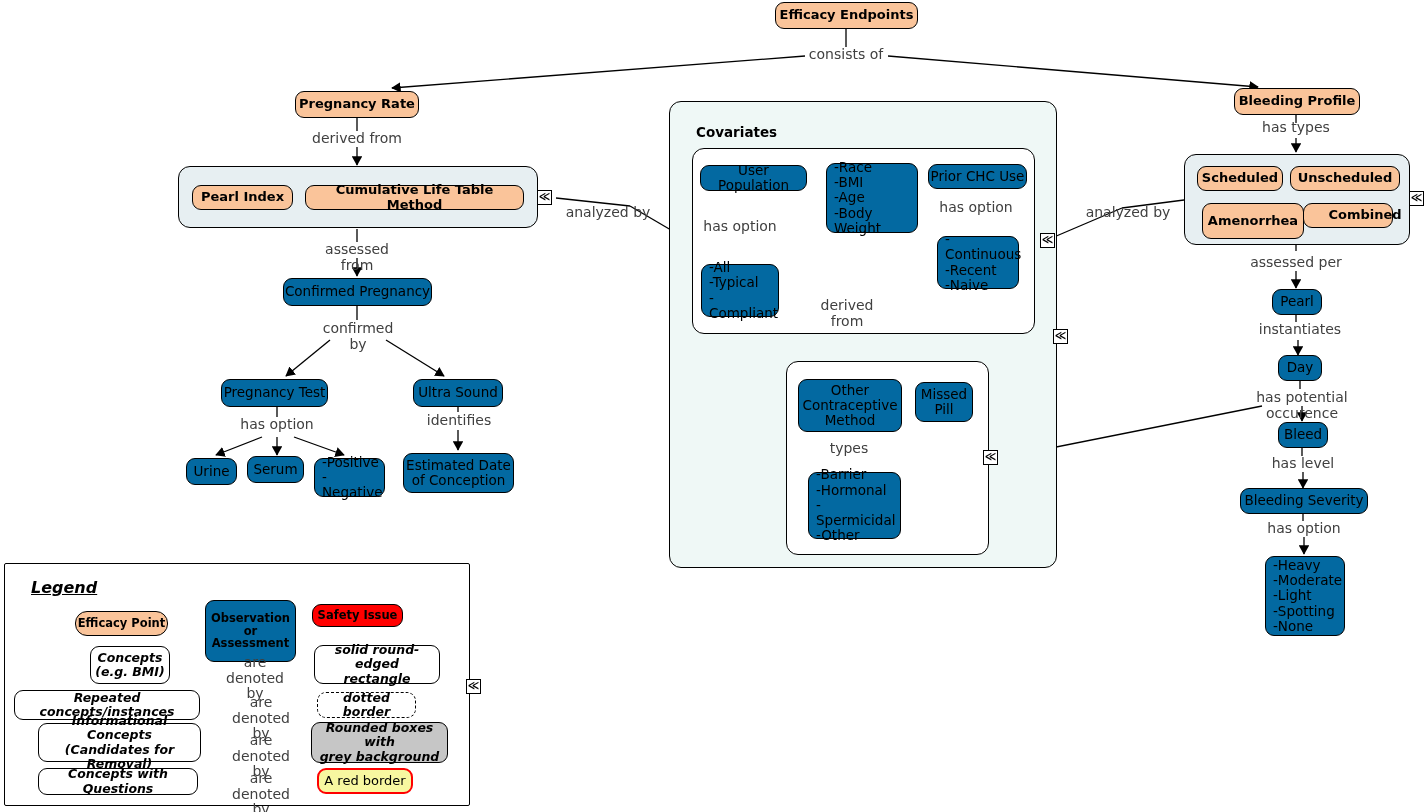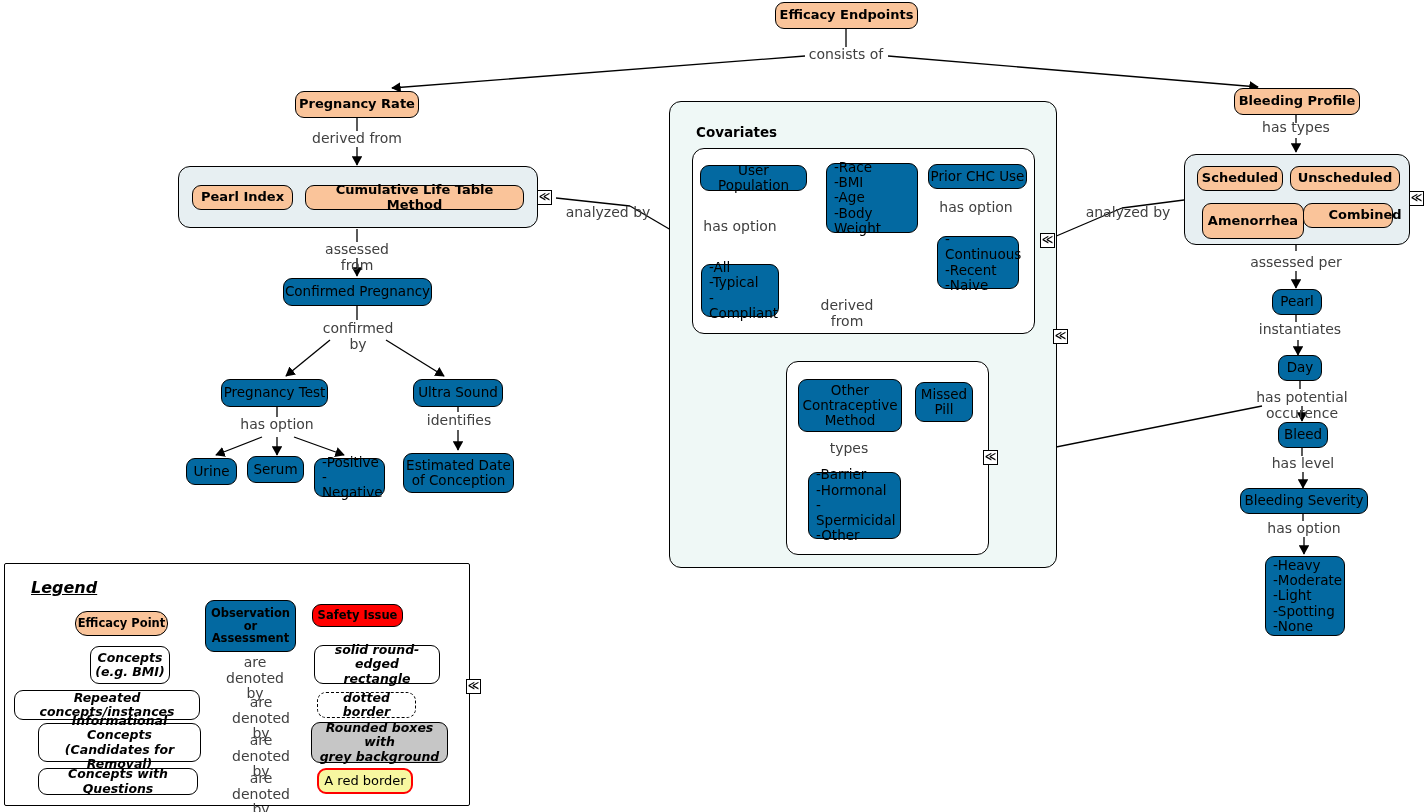--- a/index.html
+++ b/index.html
@@ -341,21 +341,21 @@
   <div class="node obs listbox" style="left:1265px; top:556px; width:80px; height:80px;">-Heavy
 -Moderate
 -Light
 -Spotting
 -None</div>
 
   <div id="legend-box"></div>
   <div id="legend-title">Legend</div>
 
   <div class="node efficacy" style="left:75px; top:611px; width:93px; height:25px; font-size:11.5px;border-radius:12px;">Efficacy Point</div>
-  <div class="node obs" style="left:205px; top:600px; width:91px; height:52px; font-weight:bold; font-size:11.5px;">Observation
+  <div class="node obs" style="left:205px; top:600px; width:91px; height:62px; font-weight:bold; font-size:11.5px;">Observation
 or
 Assessment</div>
   <div class="node safety" style="left:312px; top:604px; width:91px; height:23px;">Safety Issue</div>
 
   <div class="node plain" style="left:90px; top:646px; width:80px; height:38px;">Concepts
 (e.g. BMI)</div>
   <div class="lbl" style="left:214px; top:655px; width:82px;">are denoted
 by</div>
   <div class="node plain" style="left:314px; top:645px; width:126px; height:39px;">solid round-edged
 rectangle</div>

